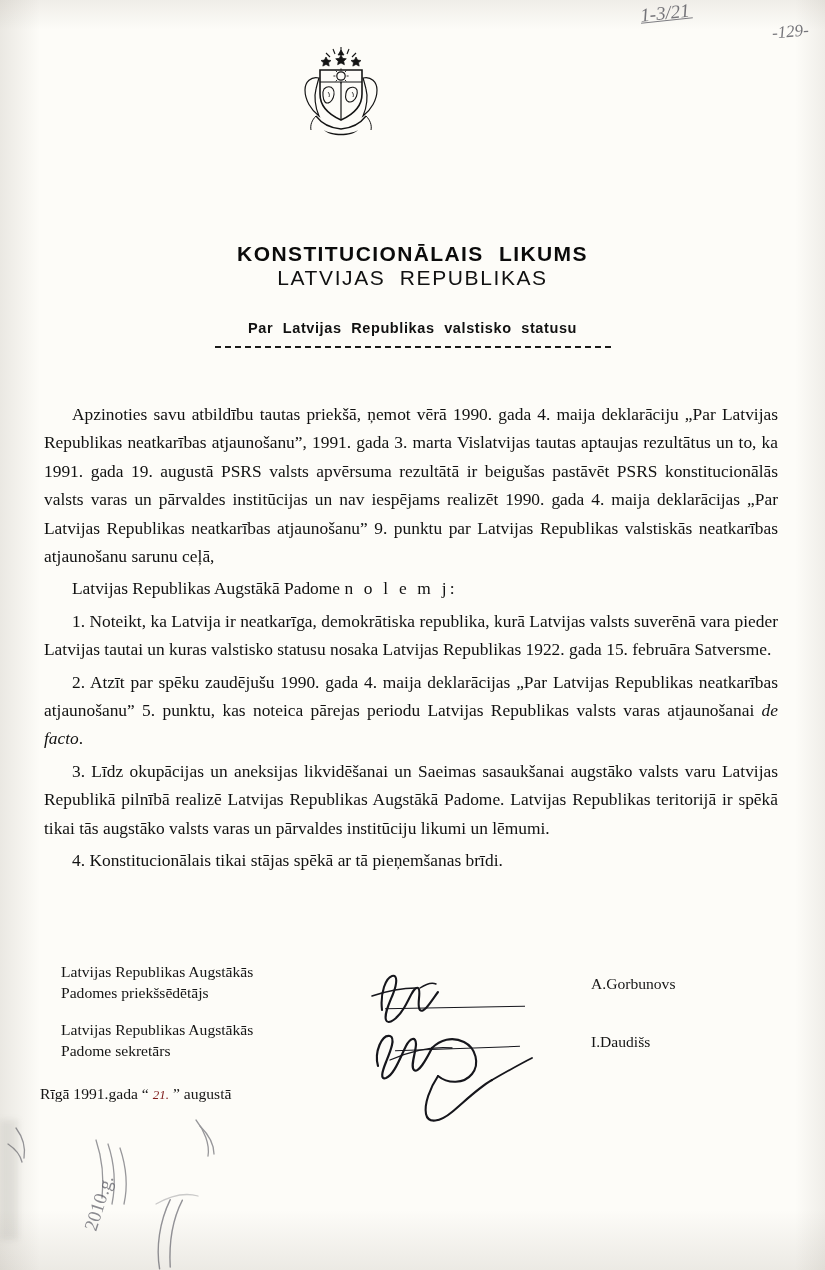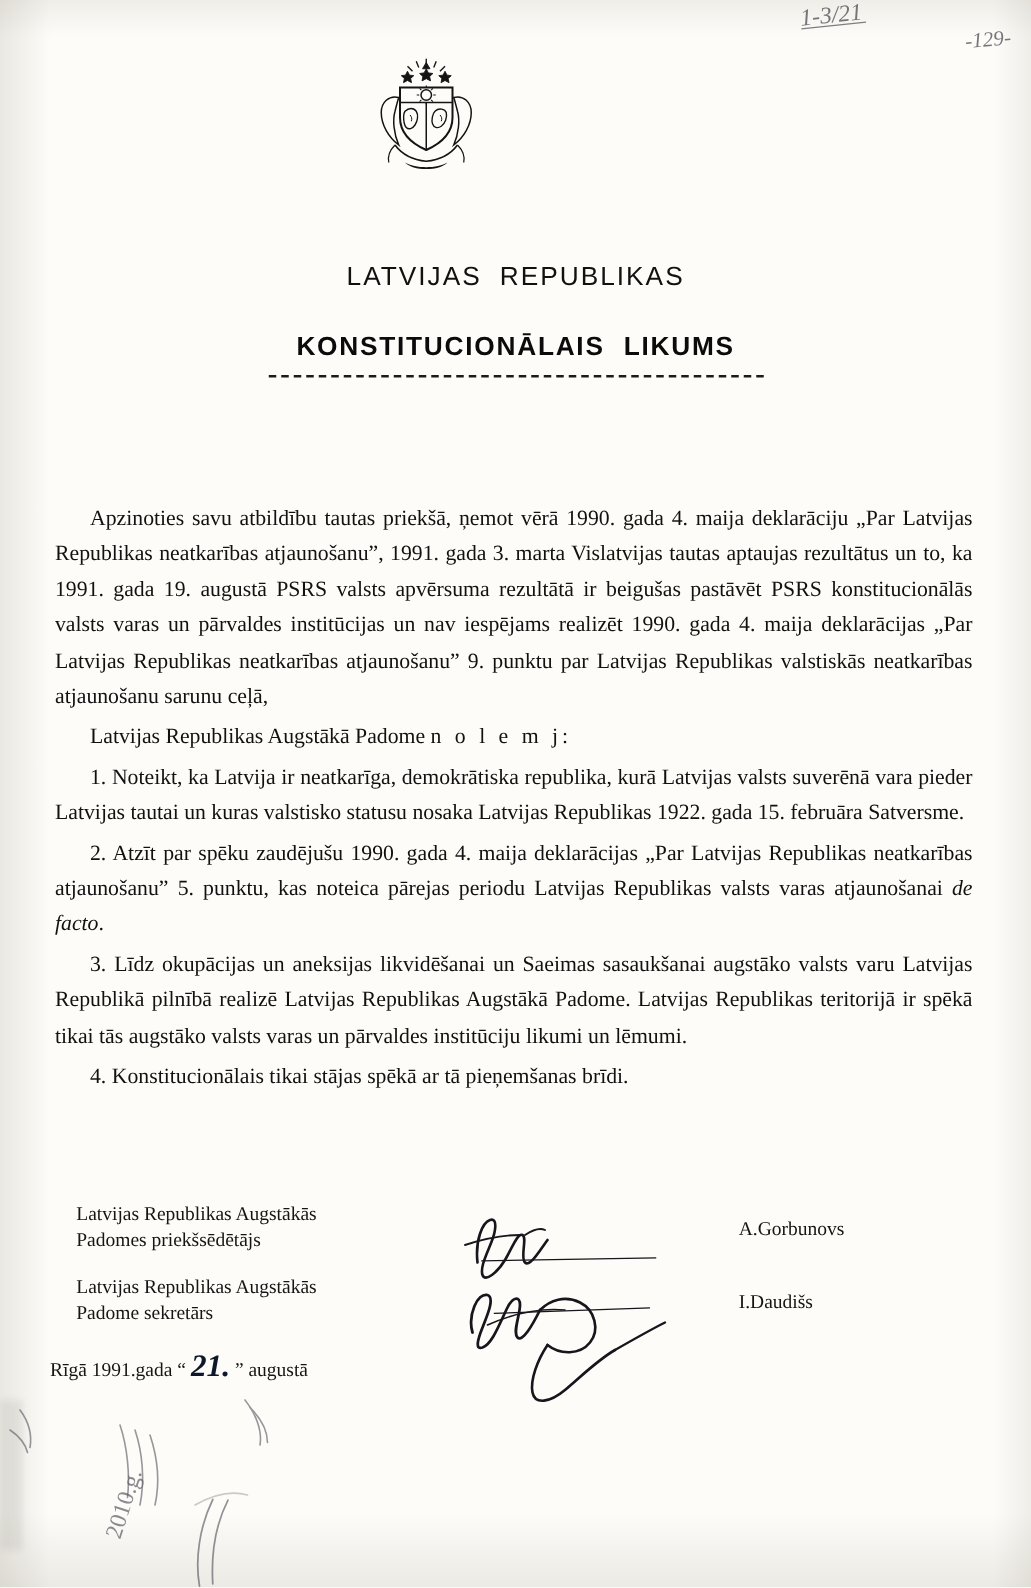--- a/index.html
+++ b/index.html
@@ -164,25 +164,24 @@
     font-size: 15.6px;
   }
   #sign-row-2 { margin-top: 12px; }
   .date-line {
     margin-top: 18px;
     font-size: 15.6px;
     position: relative;
   }
   .date-day {
     font-family: "Liberation Serif", serif;
-    font-size: 25px;
+    font-size: 13px;
     font-style: italic;
     padding: 0 4px;
-    color: #0f172a;
-    font-weight: bold;
+    color: #7f1d1d;
   }
 
   
   .signatures {
     position: absolute;
     left: 360px;
     top: 948px;
     width: 290px;
     height: 200px;
     pointer-events: none;
@@ -281,22 +280,23 @@
           <path d="M30 72 c6 8 14 12 25 13 c11 -1 19 -5 25 -13" fill="none" stroke-width="1.3"></path>
           <path d="M30 72 c-4 4 -6 9 -5 14" fill="none" stroke-width="1"></path>
           <path d="M80 72 c4 4 6 9 5 14" fill="none" stroke-width="1"></path>
 
           <path d="M38 86 c8 5 26 5 34 0 c-6 7 -28 7 -34 0 z" fill="#141414" stroke="none"></path>
         </g>
       </svg>
     </div>
 
     <div class="title-block">
+      <div id="doc-title-2">KONSTITUCIONĀLAIS   LIKUMS</div>
       <div id="doc-title-1">LATVIJAS  REPUBLIKAS</div>
-      <div id="doc-title-2">KONSTITUCIONĀLAIS   LIKUMS</div>
+      <div id="doc-subtitle">Par  Latvijas  Republikas  valstisko  statusu</div>
       <div class="dash-rule"></div>
     </div>
 
     <div class="body-text">
       <p>Apzinoties savu atbildību tautas priekšā, ņemot vērā 1990. gada 4. maija deklarāciju „Par Latvijas Republikas neatkarības atjaunošanu”, 1991. gada 3. marta Vislatvijas tautas aptaujas rezultātus un to, ka 1991. gada 19. augustā PSRS valsts apvērsuma rezultātā ir beigušas pastāvēt PSRS konstitucionālās valsts varas un pārvaldes institūcijas un nav iespējams realizēt 1990. gada 4. maija deklarācijas „Par Latvijas Republikas neatkarības atjaunošanu” 9. punktu par Latvijas Republikas valstiskās neatkarības atjaunošanu sarunu ceļā,</p>
       <p>
         <span>Latvijas Republikas Augstākā Padome</span>
         <span class="nolemj">n o l e m j</span><span>:</span>
       </p>
       <p>

